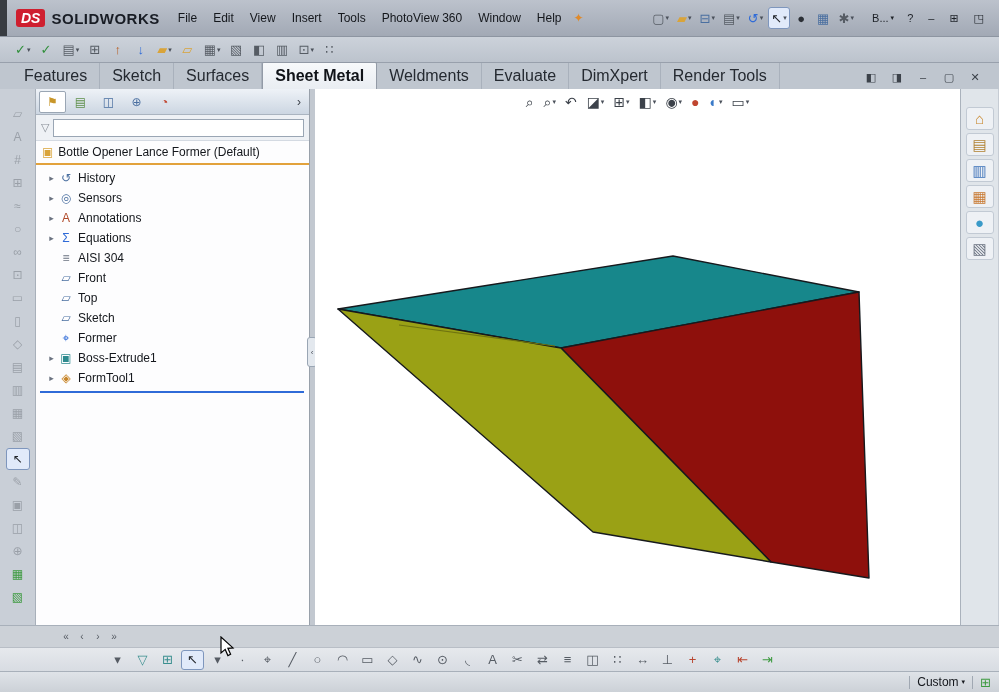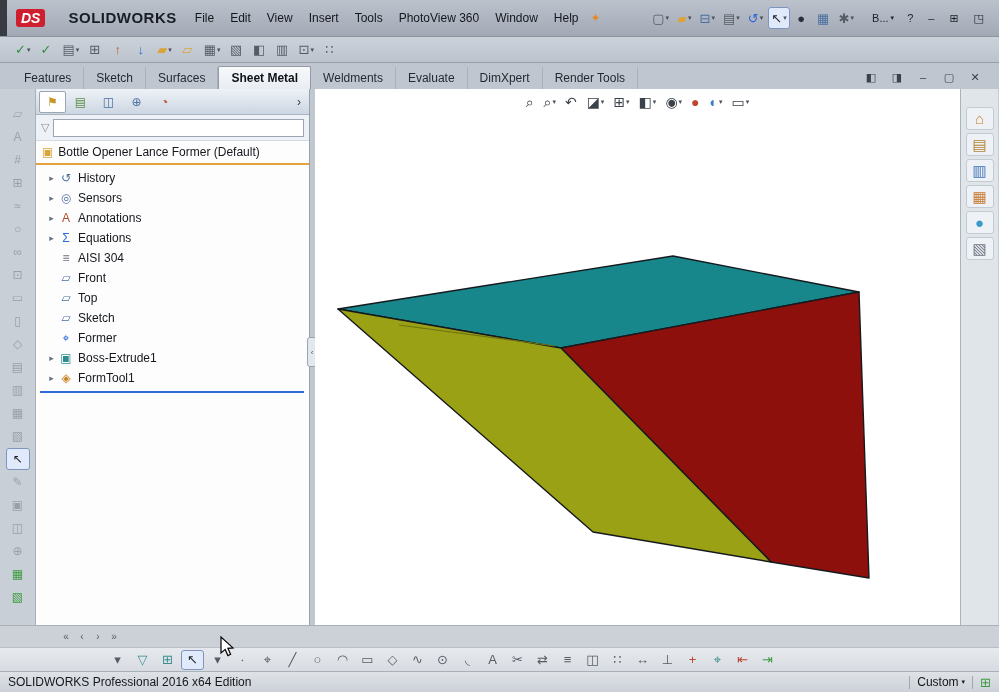--- a/index.html
+++ b/index.html
@@ -4,21 +4,21 @@
 <style>
   *{box-sizing:border-box;margin:0;padding:0}
   html,body{width:999px;height:692px;overflow:hidden}
   body{font-family:"Liberation Sans","DejaVu Sans",sans-serif;background:#23262b}
   .window{position:relative;width:999px;height:692px;background:#c6ccd4;overflow:hidden}
 
   
   .titlebar{position:absolute;left:0;top:0;width:100%;height:37px;
     background:linear-gradient(#bcc2cc,#a2a9b5);display:flex;align-items:center;border-bottom:1px solid #8d95a1}
   .titlebar::before{content:"";position:absolute;left:0;top:0;width:7px;height:100%;background:#383c42}
-  .brand{display:flex;align-items:flex-start;gap:23px;margin-left:16px}
+  .brand{display:flex;align-items:flex-end;gap:6px;margin-left:16px}
   .ds{font-weight:bold;font-style:italic;color:#fff;background:#cf1f2f;padding:1px 5px;border-radius:3px;font-size:14px}
   .brandname{font-weight:bold;font-size:15px;color:#181c24;letter-spacing:.5px}
   .menubar{display:flex;align-items:center;margin-left:10px}
   .menu-item{padding:3px 8px;font-size:12px;color:#14171c;cursor:default}
   .pin{font-size:12px;margin-left:4px}
   .quick-cluster{margin-left:auto;display:flex;align-items:center;gap:2px}
   .icon-btn{display:flex;align-items:center;justify-content:center;height:22px;min-width:20px;padding:0 2px;
     border:1px solid transparent;border-radius:3px;color:var(--ic,#565c64);font-size:13px;cursor:default}
   .icon-btn .caret{font-size:7px;color:#4a505a;margin-left:1px}
   .pressed{background:#e1eafa;border:1px solid #7e96bd}
@@ -26,21 +26,21 @@
   .tb-btn{display:flex;align-items:center;font-size:11px;color:#1d2127;padding:2px 5px;border-radius:2px}
   .tb-btn .caret{font-size:7px;margin-left:2px}
 
   
   .toolbar2{position:absolute;left:0;top:37px;width:100%;height:26px;background:linear-gradient(#ccd2da,#bcc3cd);
     display:flex;align-items:center;gap:3px;padding-left:12px;border-bottom:1px solid #98a0ac}
 
   
   .ribbon-row{position:absolute;left:0;top:63px;width:100%;height:26px;background:#bfc6cf;display:flex;align-items:flex-end}
   .ribbon-tabs{display:flex;align-items:flex-end;height:100%;padding-left:12px}
-  .rtab{padding:4px 12px;font-size:12px;color:#252a31;cursor:default;border-right:1px solid #a9b1bc}
+  .rtab{padding:4px 12px;font-size:16px;color:#252a31;cursor:default;border-right:1px solid #a9b1bc}
   .rtab.active{background:linear-gradient(#f7f9fb,#e9edf2);font-weight:bold;color:#101318;
     border:1px solid #929aa6;border-bottom:none;border-radius:2px 2px 0 0}
   .ribbon-controls{margin-left:auto;display:flex;align-items:center;gap:6px;padding:0 14px 4px 0}
   .ribbon-controls .icon-btn{height:16px;font-size:11px;color:#3c424a}
 
   
   .main{position:absolute;left:0;top:89px;width:100%;height:536px;display:flex}
   .left-strip{width:36px;background:#c9cfd7;border-right:1px solid #a8b0ba;display:flex;flex-direction:column;
     align-items:center;padding-top:14px;gap:1px}
   .left-strip .icon-btn{width:24px;height:22px;font-size:12px;color:var(--ic,#9aa0a8)}
@@ -717,21 +717,20 @@
       <span class="icon-btn" style="--ic: #b8452f;">
         <span>⇤</span>
       </span>
 
       <span class="icon-btn" style="--ic: #3f9b42;">
         <span>⇥</span>
       </span>
     </div>
 
   <div class="statusbar">
-    <span>SOLIDWORKS Professional 2016 x64 Edition</span>
     <div class="sb-right">
       <span class="sb-sep"></span>
       <span class="units">
         <span>Custom</span>
         <span class="caret">▾</span>
       </span>
       <span class="sb-sep"></span>
       <span class="corner-icon">⊞</span>
     </div>
   </div>

